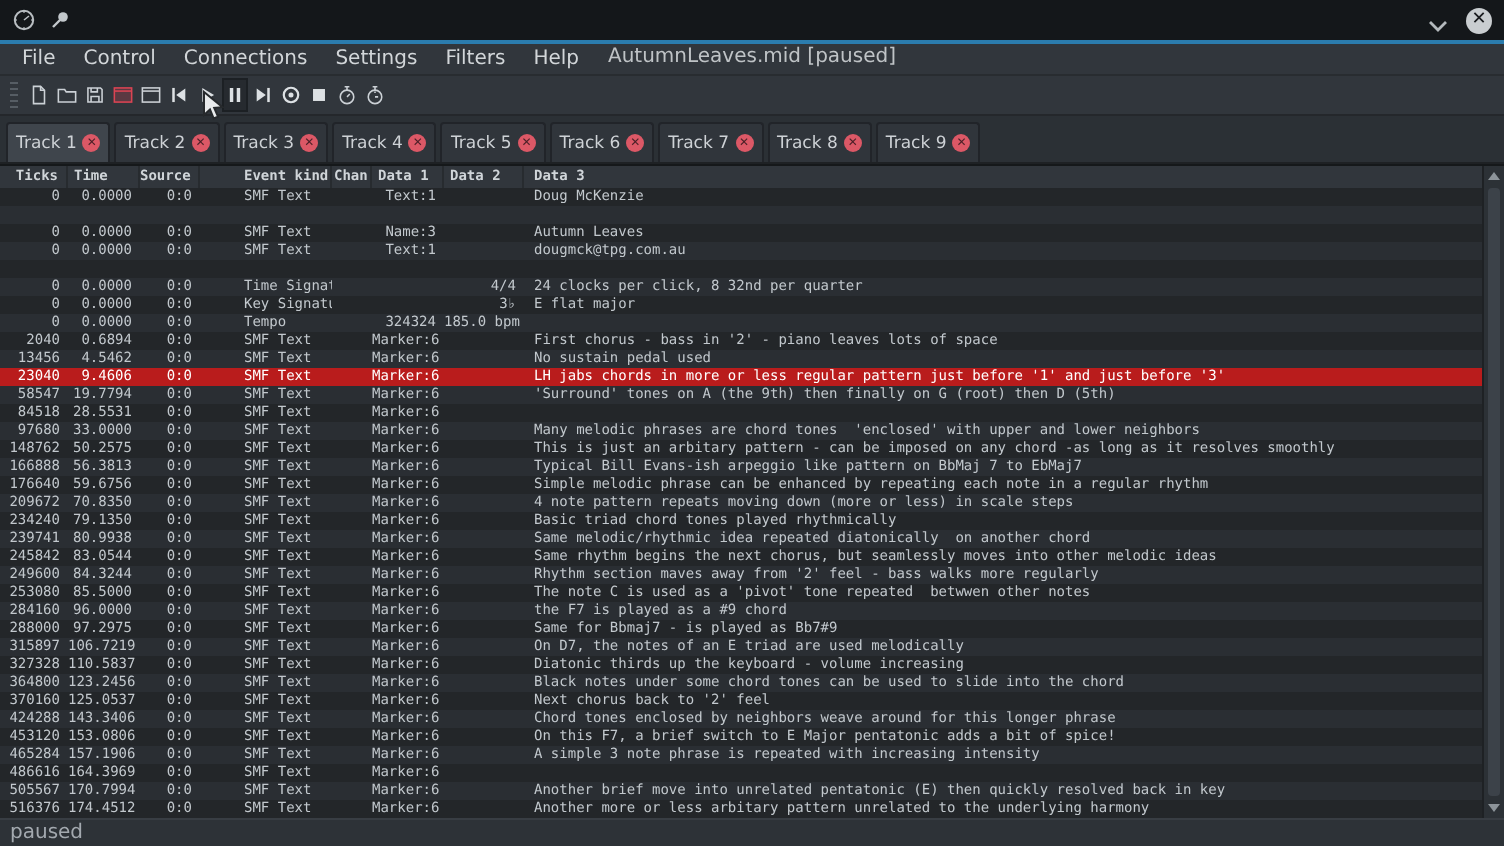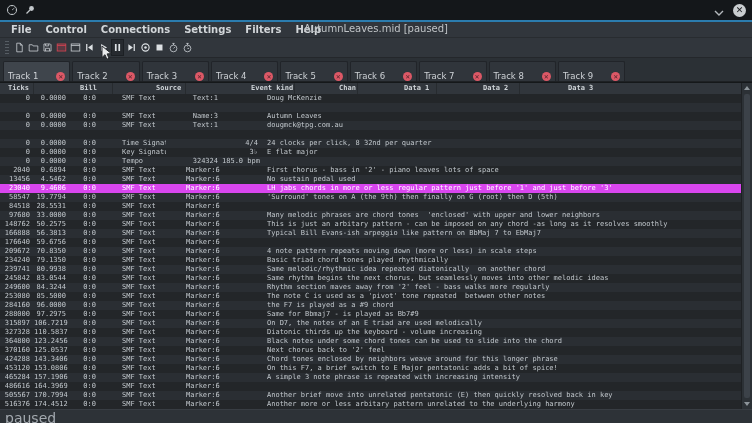--- a/index.html
+++ b/index.html
@@ -8,61 +8,61 @@
 
   
   .titlebar{height:20px;background:#14171a;display:flex;align-items:center;padding:0 6px;position:relative;flex:none;}
   .tb-left{display:flex;align-items:center;gap:6px;z-index:2;}
   .tb-right{margin-left:auto;display:flex;align-items:center;gap:9px;z-index:2;}
   .title{position:absolute;left:0;right:0;text-align:center;font-size:10px;color:#bfc3c6;margin-top:36px;}
   .closebtn{width:13px;height:13px;border-radius:50%;background:#c9cdd0;color:#17191c;font-size:9px;font-weight:bold;line-height:13px;text-align:center;}
   .accent{height:2px;background:#2b7cae;flex:none;}
 
   
-  .menubar{height:15px;background:#31363c;display:flex;align-items:center;padding-left:4px;border-bottom:1px solid #282c30;flex:none;font-weight:bold;}
+  .menubar{height:15px;background:#31363c;display:flex;align-items:center;padding-left:4px;border-bottom:1px solid #282c30;flex:none;}
   .menu-item{font-size:10px;color:#d2d6d9;padding:0 7px;line-height:15px;}
 
   
   .toolbar{height:19px;background:#31363c;display:flex;align-items:center;padding-left:4px;gap:1px;border-bottom:1px solid #24272b;flex:none;}
   .handle{width:4px;height:13px;margin:0 3px 0 1px;background:repeating-linear-gradient(to bottom,#565d64 0 1px,transparent 1px 3px);}
   .tool{width:13px;height:17px;display:flex;align-items:center;justify-content:center;background:none;border:0;padding:0;}
   .tool svg{width:11px;height:11px;display:block;}
   .tool.pressed{background:#262a2f;box-shadow:inset 0 0 0 1px #1c2024;}
 
   
   .tabbar{height:24px;background:#2b3035;display:flex;align-items:flex-end;padding:0 0 0 3px;gap:2px;border-bottom:1px solid #1e2124;flex:none;box-sizing:border-box;}
-  .tab{height:19px;display:flex;align-items:flex-end;gap:18px;padding:0 4px;background:#30353b;border:1px solid #212429;border-bottom:none;border-radius:2px 2px 0 0;font-size:8.5px;color:#ced2d6;white-space:nowrap;}
+  .tab{height:19px;display:flex;align-items:center;gap:3px;padding:0 4px;background:#30353b;border:1px solid #212429;border-bottom:none;border-radius:2px 2px 0 0;font-size:8.5px;color:#ced2d6;white-space:nowrap;}
   .tab.active{background:#3f454c;}
   .tclose{width:9px;height:9px;border-radius:50%;background:#dc5866;color:#491f26;font-size:6px;line-height:9px;text-align:center;font-weight:bold;flex:none;}
 
   
   .tableframe{flex:1;position:relative;background:#232629;border-top:1px solid #15181a;overflow:hidden;}
   .grid8{display:grid;grid-template-columns:34px 36px 30px 66px 20px 36px 40px 1fr;}
-  .thead{height:11px;background:#31363c;font:bold 7px "DejaVu Sans Mono",monospace;color:#d0d5d9;padding-right:0;box-sizing:border-box;gap:43px;}
+  .thead{height:11px;background:#31363c;font:bold 7px "DejaVu Sans Mono",monospace;color:#d0d5d9;padding-right:0;box-sizing:border-box;}
   .hc{border-right:1px solid #272b2f;line-height:11px;overflow:hidden;white-space:pre;}
   .tbody{position:absolute;top:11px;bottom:0;left:0;right:11px;overflow:hidden;}
   .r{height:9px;font:7px "DejaVu Sans Mono",monospace;color:#c2c8cd;}
   .r.alt{background:#2a2e33;}
-  .r.sel{background:#d946ef;color:#ffffff;}
+  .r.sel{background:#b91c1c;color:#ffffff;}
   .c{line-height:9px;white-space:pre;overflow:hidden;}
   .a-r{text-align:right;padding-right:4px;}
   .c3{padding-left:2px;margin-left:20px;}
   .c4{padding-left:1px;}
   .c7{padding-left:5px;}
   .thead .c1,.thead .c5,.thead .c6{text-align:left;padding-left:3px;}
 
   
   .vscroll{position:absolute;top:0;right:0;bottom:0;width:11px;background:#2c3136;border-left:1px solid #1e2124;box-sizing:border-box;}
   .varrow{height:10px;display:flex;align-items:center;justify-content:center;}
   .tri-up{width:0;height:0;border-left:3px solid transparent;border-right:3px solid transparent;border-bottom:4px solid #8d949a;}
   .tri-dn{width:0;height:0;border-left:3px solid transparent;border-right:3px solid transparent;border-top:4px solid #8d949a;}
   .vthumb{position:absolute;left:2px;right:2px;top:11px;bottom:11px;background:#3c4249;border-radius:2px;}
 
   
-  .statusbar{height:14px;background:#2d3237;border-top:1px solid #383d43;display:flex;align-items:flex-start;padding-left:5px;font-size:14px;color:#a3a9af;flex:none;box-sizing:border-box;}
+  .statusbar{height:14px;background:#2d3237;border-top:1px solid #383d43;display:flex;align-items:center;padding-left:5px;font-size:10px;color:#a3a9af;flex:none;box-sizing:border-box;}
 
   .cursor{position:absolute;left:101px;top:45px;z-index:10;pointer-events:none;}
 </style>
 </head>
 <body>
 
 <div class="window">
 
   <div class="titlebar">
     <div class="tb-left">
@@ -207,21 +207,21 @@
       </div>
       <div class="tab">
         <span class="tlabel">Track 9</span>
         <span class="tclose">✕</span>
       </div>
     </div>
 
   <div class="tableframe">
     <div class="thead grid8" id="thead">
         <div class="hc c0 a-r">Ticks</div>
-        <div class="hc c1 a-r">Bill</div>
+        <div class="hc c1 a-r">Time</div>
         <div class="hc c2 a-r">Source</div>
         <div class="hc c3">Event kind</div>
         <div class="hc c4">Chan</div>
         <div class="hc c5 a-r">Data 1</div>
         <div class="hc c6 a-r">Data 2</div>
         <div class="hc c7">Data 3</div>
       </div>
     <div class="tbody" id="tbody">
         <div class="r grid8">
           <div class="c c0 a-r">0</div>
@@ -383,20 +383,21 @@
           <div class="c c7">Typical Bill Evans-ish arpeggio like pattern on BbMaj 7 to EbMaj7</div>
         </div>
         <div class="r grid8">
           <div class="c c0 a-r">176640</div>
           <div class="c c1 a-r">59.6756</div>
           <div class="c c2 a-r">0:0</div>
           <div class="c c3">SMF Text</div>
           <div class="c c4"></div>
           <div class="c c5 a-r">Marker:6</div>
           <div class="c c6 a-r"></div>
+          <div class="c c7">Simple melodic phrase can be enhanced by repeating each note in a regular rhythm</div>
         </div>
         <div class="r grid8 alt">
           <div class="c c0 a-r">209672</div>
           <div class="c c1 a-r">70.8350</div>
           <div class="c c2 a-r">0:0</div>
           <div class="c c3">SMF Text</div>
           <div class="c c4"></div>
           <div class="c c5 a-r">Marker:6</div>
           <div class="c c6 a-r"></div>
           <div class="c c7">4 note pattern repeats moving down (more or less) in scale steps</div>

